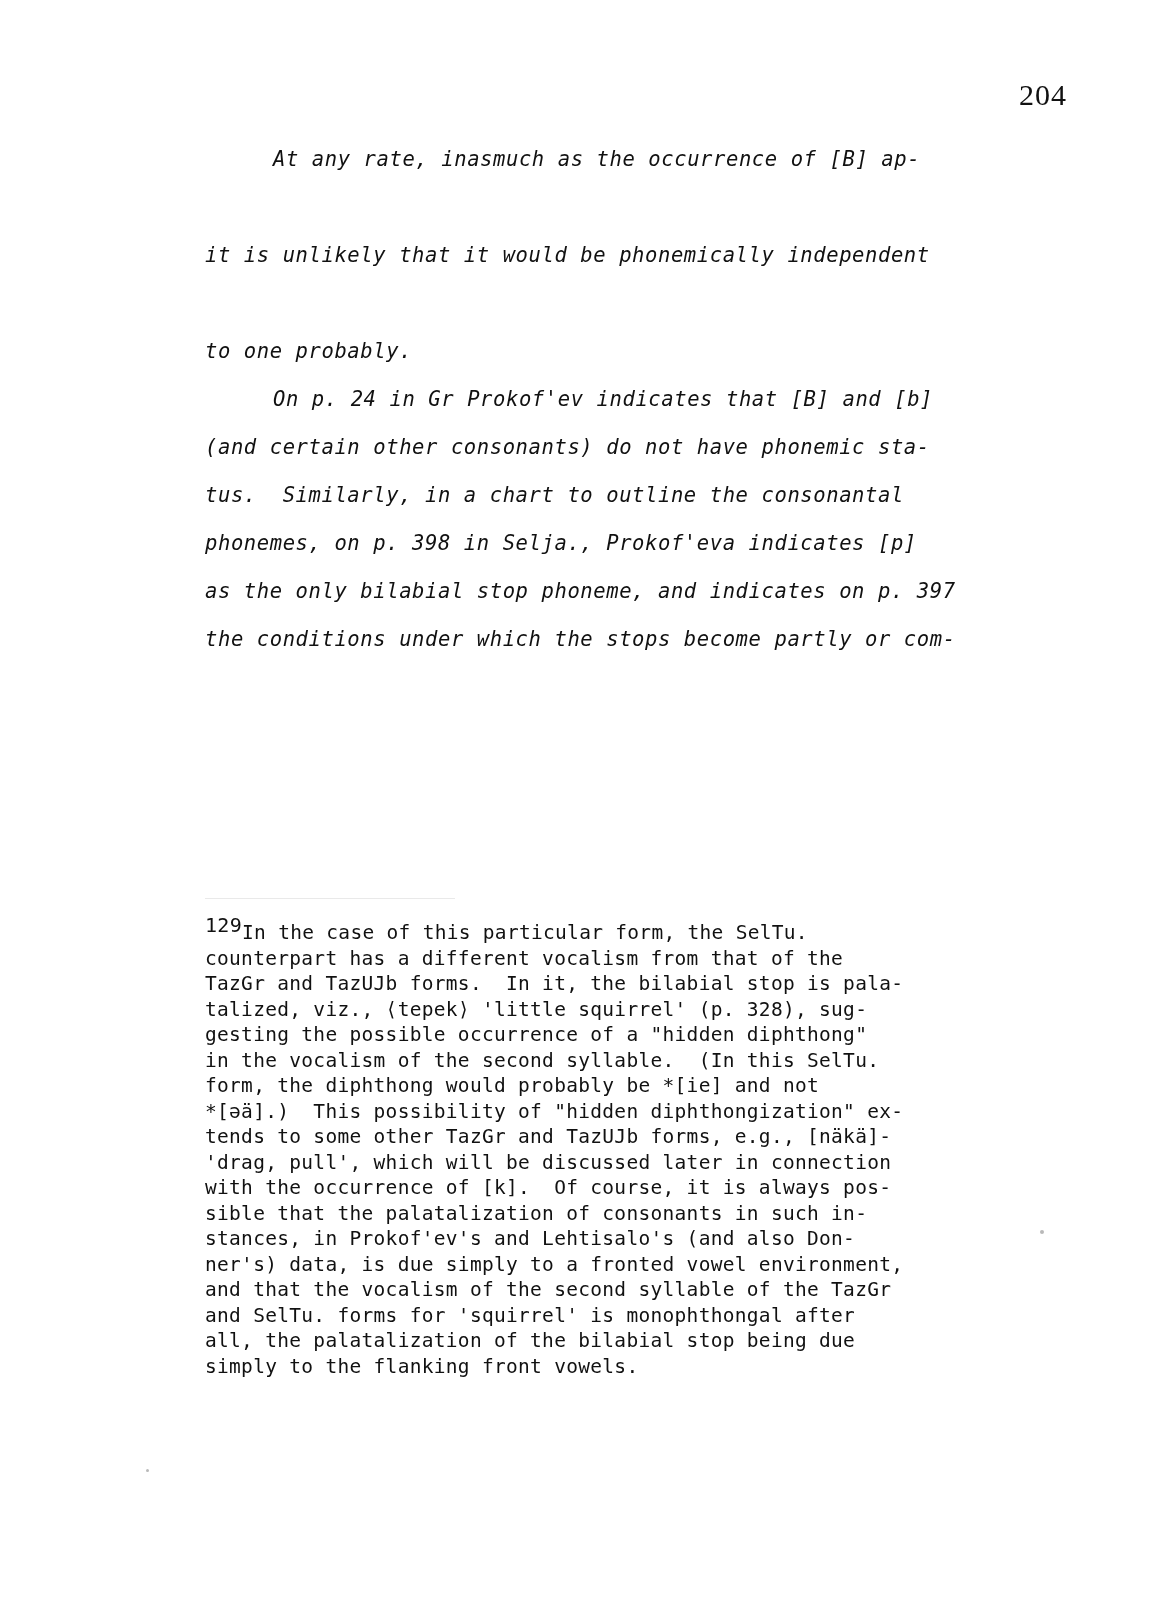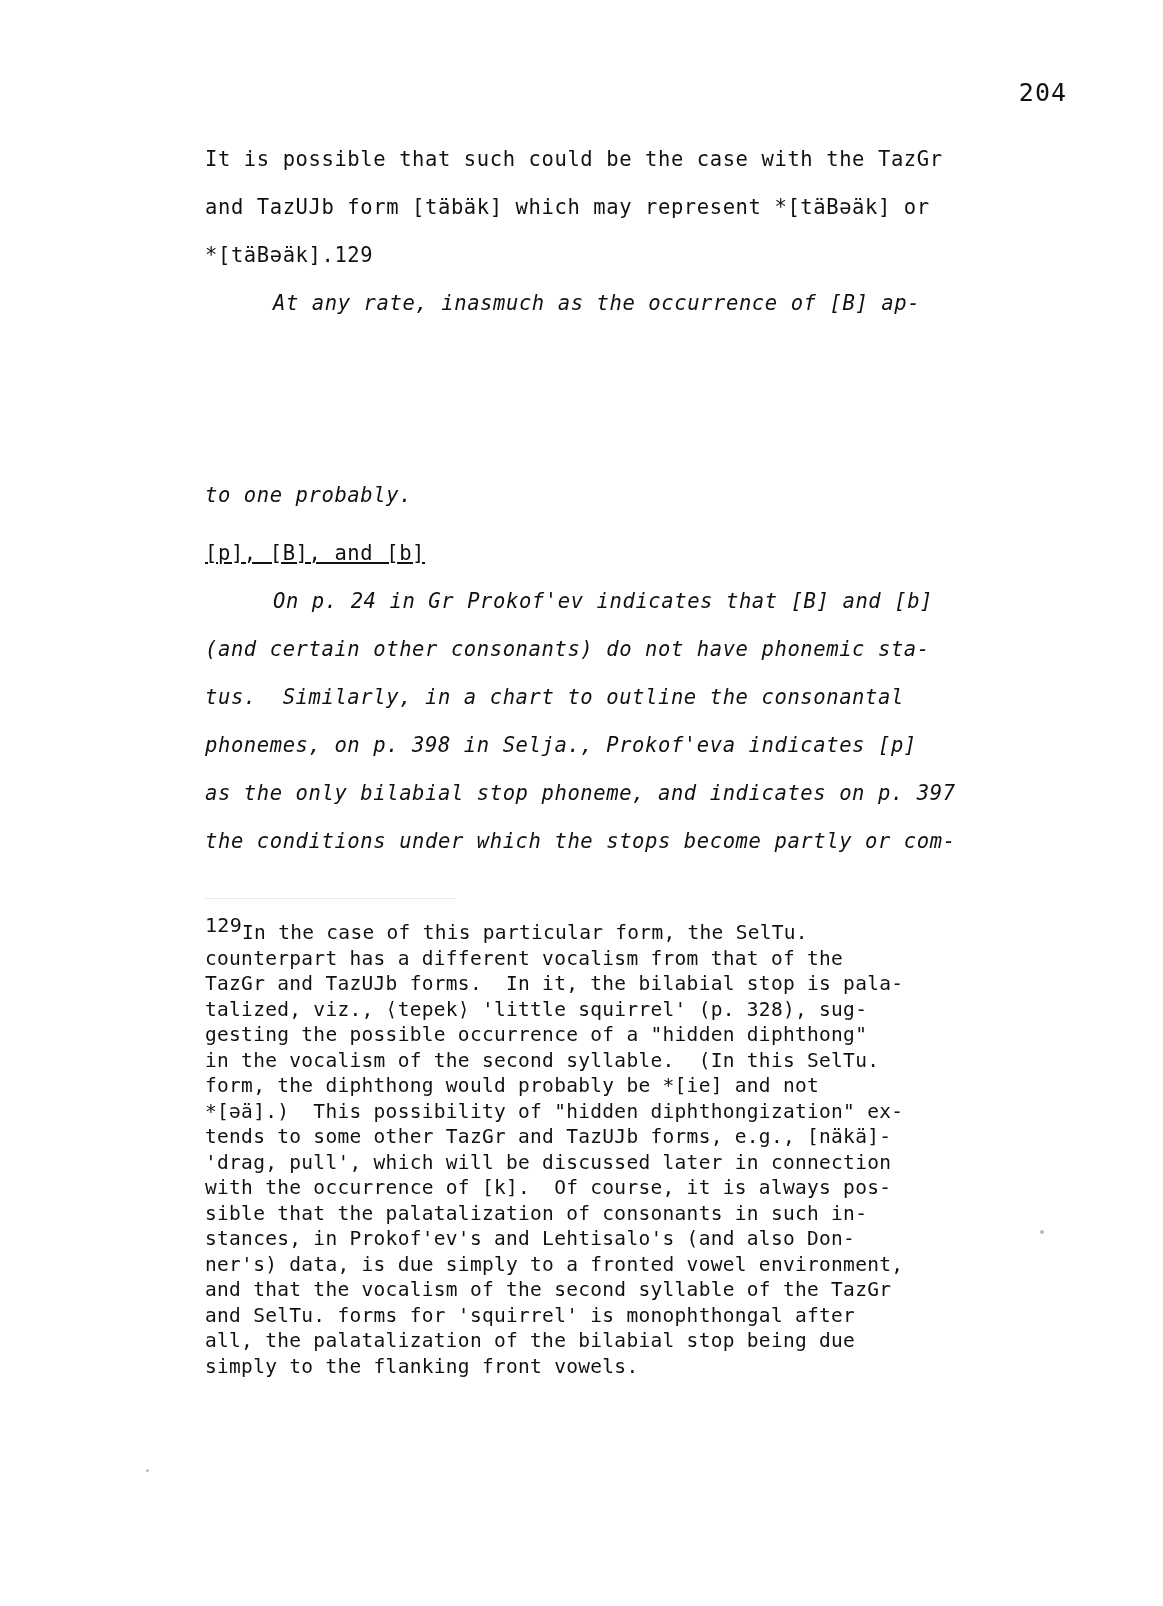--- a/index.html
+++ b/index.html
@@ -13,22 +13,23 @@
     height: 1606px;
     background: #ffffff;
     font-family: "DejaVu Sans Mono", monospace;
     color: #111111;
     overflow: hidden;
   }
   .page-number {
     position: absolute;
     top: 78px;
     right: 96px;
-    font-size: 25px;
+    font-size: 30px;
     letter-spacing: 1px;
+    font-family: Liberation Serif, serif;
   }
   .body-block {
     position: absolute;
     left: 205px;
     top: 135px;
     width: 830px;
   }
   .para {
     font-size: 20.5px;
     line-height: 48px;
@@ -81,25 +82,23 @@
 </style>
 </head>
 <body>
 
 <div class="page">
 
   <div class="page-number">204</div>
 
   <div class="body-block">
 
-    <p class="para"><span>It is possible that such could be the case with the TazGr</span><br><span>and TazUJb form [täbäk] which may represent *[täBəäk] or</span><br><span>*[täBəäk].129</span></p>
 
-    <p class="para indent-first"><span>At any rate, inasmuch as the occurrence of [B] ap-</span><br><br><br><br><span>to one probably.</span></p>
+    <p class="para indent-first"><span>At any rate, inasmuch as the occurrence of [B] ap-</span><br><br><span>it is unlikely that it would be phonemically independent</span><br><br><span>to one probably.</span></p>
 
-    <p class="section-head"><span class="u">[p], [B], and [b]</span></p>
 
     <p class="para indent-first"><span>On p. 24 in Gr Prokof'ev indicates that [B] and [b]</span><br><span>(and certain other consonants) do not have phonemic sta-</span><br><span>tus.  Similarly, in a chart to outline the consonantal</span><br><span>phonemes, on p. 398 in Selja., Prokof'eva indicates [p]</span><br><span>as the only bilabial stop phoneme, and indicates on p. 397</span><br><span>the conditions under which the stops become partly or com-</span></p>
 
   </div>
 
   <div class="note-rule"></div>
 
   <p class="footnote"><span class="marker">129</span><span>In the case of this particular form, the SelTu.</span><br><span>counterpart has a different vocalism from that of the</span><br><span>TazGr and TazUJb forms.  In it, the bilabial stop is pala-</span><br><span>talized, viz., ⟨tepek⟩ 'little squirrel' (p. 328), sug-</span><br><span>gesting the possible occurrence of a "hidden diphthong"</span><br><span>in the vocalism of the second syllable.  (In this SelTu.</span><br><span>form, the diphthong would probably be *[ie] and not</span><br><span>*[əä].)  This possibility of "hidden diphthongization" ex-</span><br><span>tends to some other TazGr and TazUJb forms, e.g., [näkä]-</span><br><span>'drag, pull', which will be discussed later in connection</span><br><span>with the occurrence of [k].  Of course, it is always pos-</span><br><span>sible that the palatalization of consonants in such in-</span><br><span>stances, in Prokof'ev's and Lehtisalo's (and also Don-</span><br><span>ner's) data, is due simply to a fronted vowel environment,</span><br><span>and that the vocalism of the second syllable of the TazGr</span><br><span>and SelTu. forms for 'squirrel' is monophthongal after</span><br><span>all, the palatalization of the bilabial stop being due</span><br><span>simply to the flanking front vowels.</span></p>
 
   <div class="speck" style="left:1040px; top:1230px; width:4px; height:4px;"></div>

